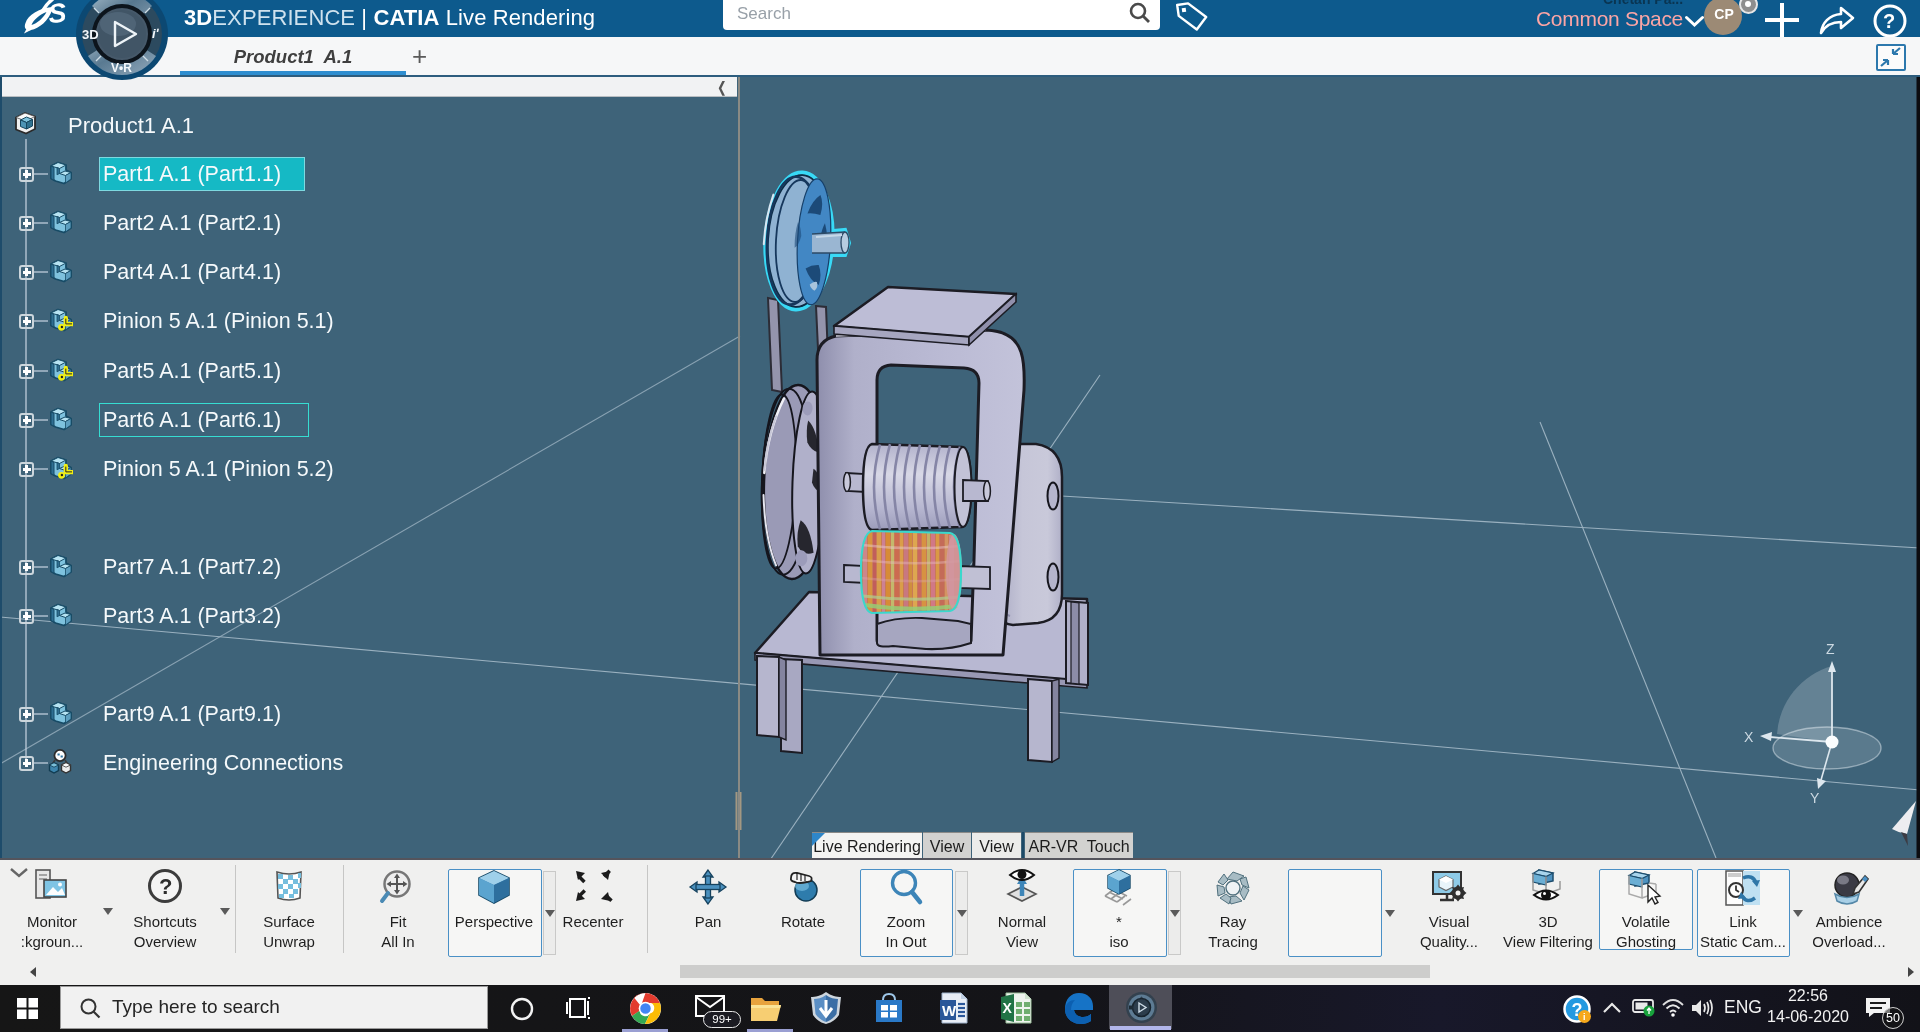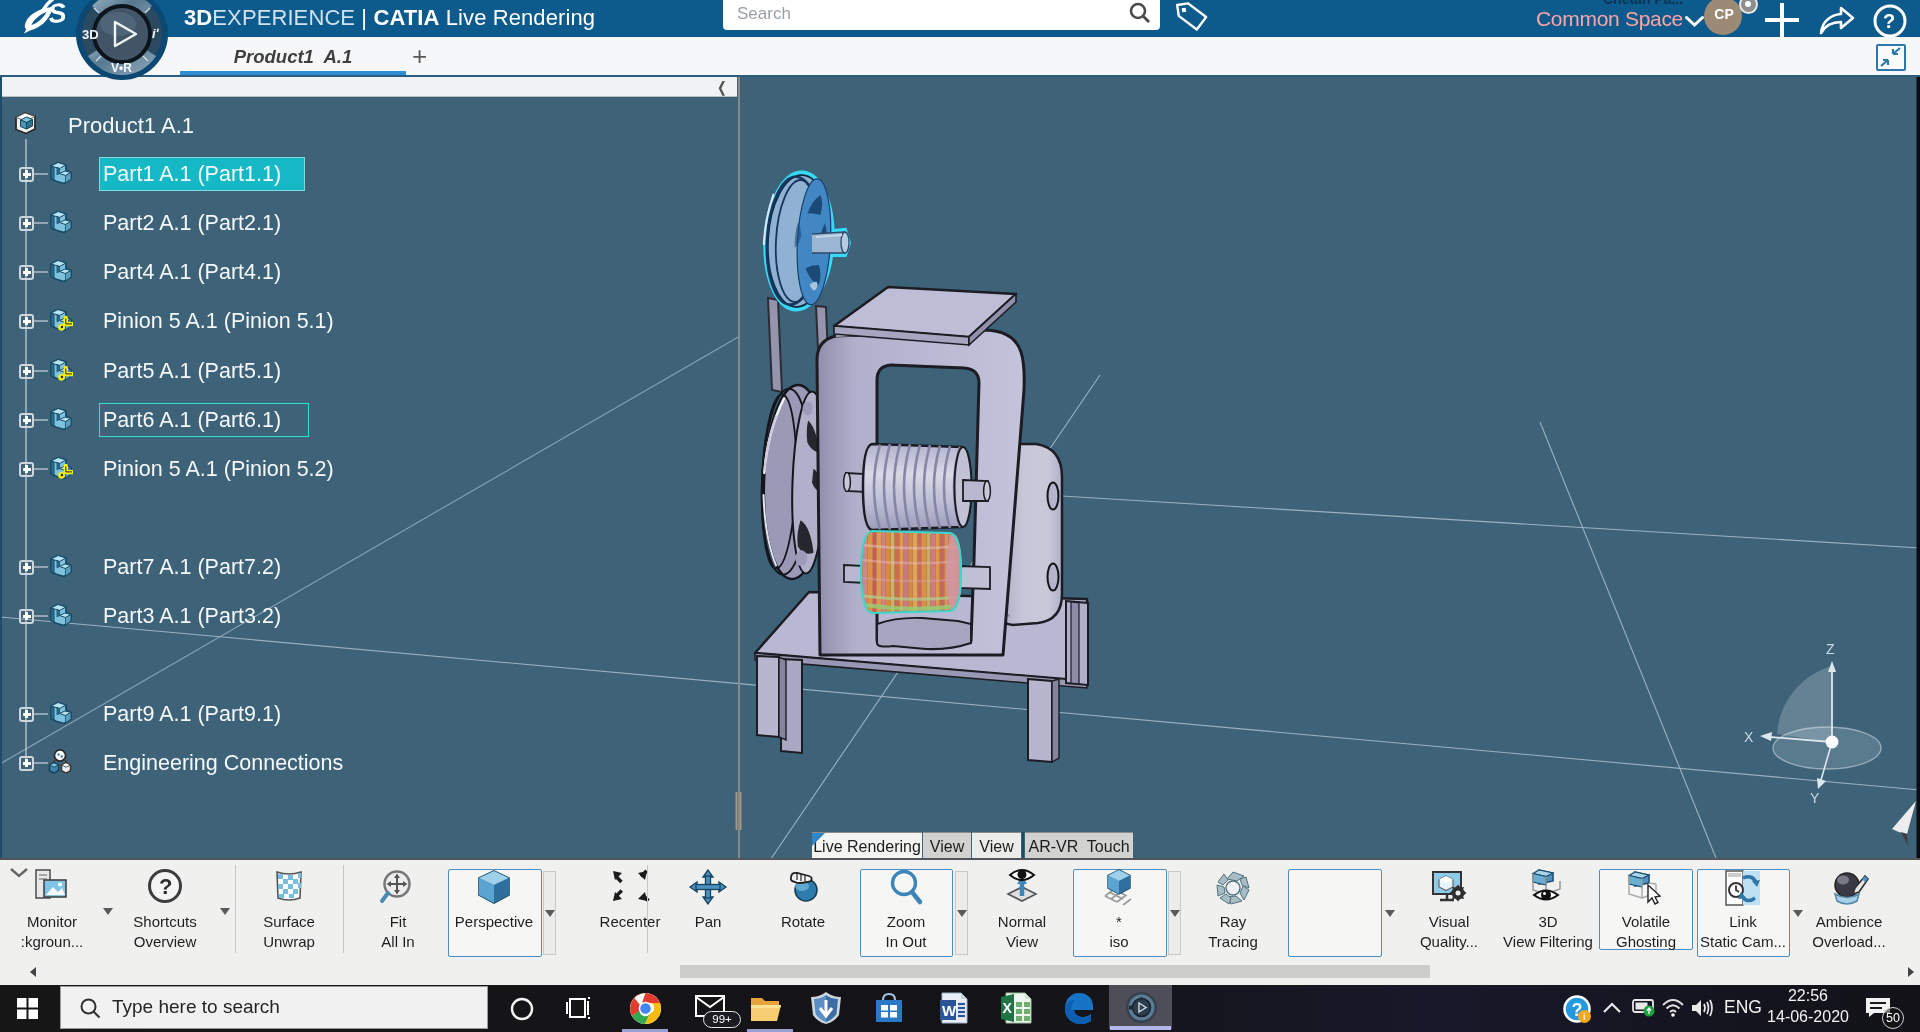--- a/index.html
+++ b/index.html
@@ -498,21 +498,21 @@
             </svg></div>Fit<br>All In</div>
     <div class="selbox" style="left:448px;top:9px;width:94px;height:88px;"></div>
     <div class="selstrip" style="left:543px;top:11px;height:84px;"></div>
     <div class="dd" style="left:545px;top:50px;"></div>
     <div class="tool" style="left:434px;width:120px;"><div class="ic"><svg width="40" height="40" viewBox="0 0 40 40">
               <path d="M20,3 L35,10 L35,27 L20,35 L5,27 L5,10 Z" fill="#3e86bc" stroke="#174a68" stroke-width="1.6"></path>
               <path d="M20,3 L35,10 L20,17 L5,10 Z" fill="#9fd0ea"></path>
               <path d="M5,10 L20,17 L20,35 L5,27 Z" fill="#5ba4cf"></path>
               <path d="M20,17 L35,10 L35,27 L20,35 Z" fill="#2e6f9e"></path>
             </svg></div>Perspective</div>
-    <div class="tool" style="left:570px;width:120px;text-align:center;"><div class="ic"><svg width="40" height="40" viewBox="0 0 40 40">
+    <div class="tool" style="left:533px;width:120px;text-align:center;"><div class="ic"><svg width="40" height="40" viewBox="0 0 40 40">
               <g fill="#1c1c1c">
                 <path d="M3,3 L12,5 L5,12 Z"></path>
                 <rect x="7" y="7" width="8" height="3.5" transform="rotate(45 7 7)"></rect>
                 <path d="M37,3 L35,12 L28,5 Z"></path>
                 <rect x="26" y="9" width="8" height="3.5" transform="rotate(135 33 9)"></rect>
                 <path d="M3,33 L5,24 L12,31 Z"></path>
                 <rect x="7" y="26" width="8" height="3.5" transform="rotate(-45 7 29)"></rect>
                 <path d="M37,33 L28,31 L35,24 Z"></path>
                 <rect x="25" y="25" width="8" height="3.5" transform="rotate(-135 33 27)"></rect>
               </g>

